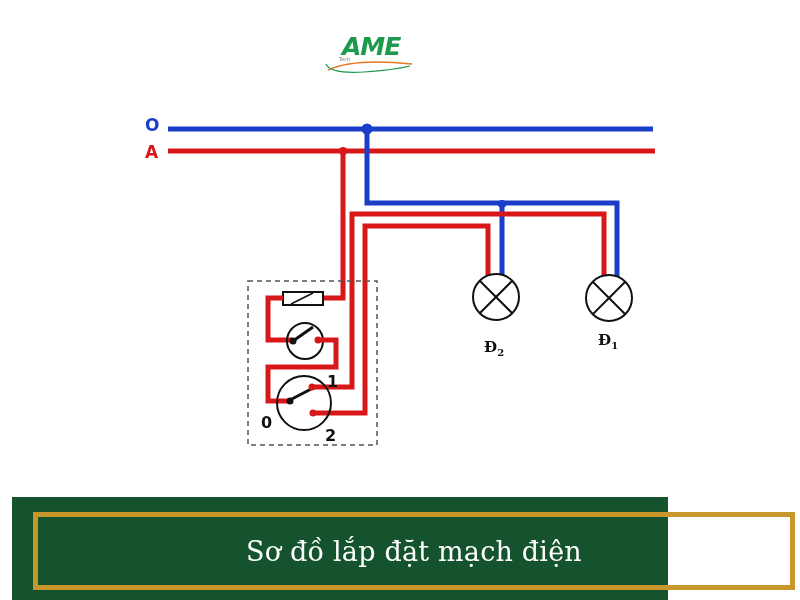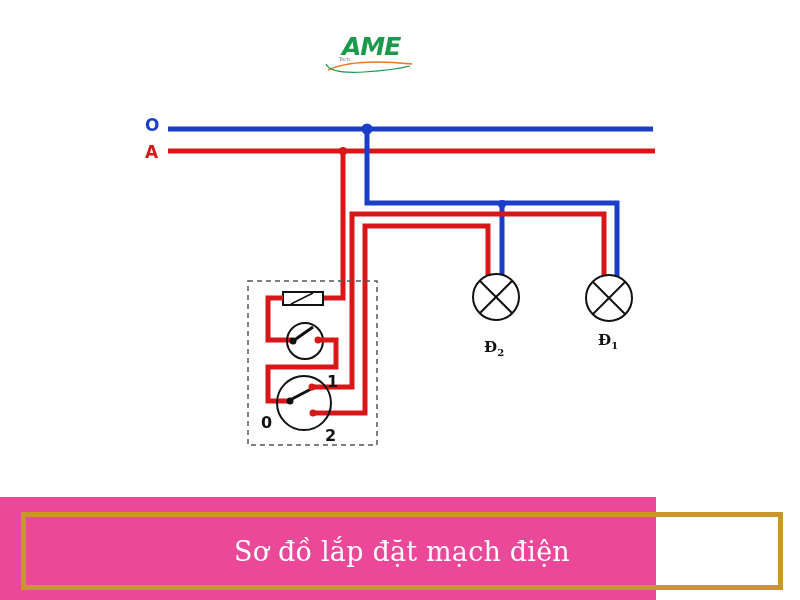--- a/index.html
+++ b/index.html
@@ -2,21 +2,21 @@
 <html><head>
   <meta charset="utf-8">
   <style>
     html, body { margin: 0; padding: 0; background: #ffffff; }
     body { width: 800px; height: 600px; position: relative; overflow: hidden; font-family: "DejaVu Sans", sans-serif; }
     .logo { position: absolute; left: 324px; top: 34px; width: 100px; height: 44px; }
     .logo-text { position: absolute; left: 18px; top: -2px; font-family: "DejaVu Sans", sans-serif; font-style: italic; font-weight: bold; font-size: 25px; color: #1a9a4a; letter-spacing: -1px; }
     .logo-sub { position: absolute; left: 15px; top: 22px; font-size: 5px; color: #666; font-family: "DejaVu Sans", sans-serif; }
     .logo-swoosh { position: absolute; left: 0; top: 0; }
     .diagram { position: absolute; left: 0; top: 0; }
-    .banner { position: absolute; left: 0; top: 497px; width: 656px; height: 103px; background: #ec4899; }
+    .banner { position: absolute; left: 12px; top: 497px; width: 656px; height: 103px; background: #14532d; }
     .banner-frame { position: absolute; left: 21px; top: 15px; width: 752px; height: 68px; border: 5px solid #c8962a; box-sizing: content-box; display: flex; align-items: center; justify-content: center; }
     .banner-text { color: #ffffff; font-family: "DejaVu Serif", serif; font-size: 27px; letter-spacing: 0.2px; }
     .lbl { font-family: "DejaVu Sans", sans-serif; font-weight: bold; }
   </style>
 </head>
 <body>
 
 <div class="logo">
   <svg class="logo-swoosh" width="100" height="44">
     <path d="M4 36 Q 30 24 88 30" stroke="#e87722" stroke-width="1.4" fill="none"></path>

